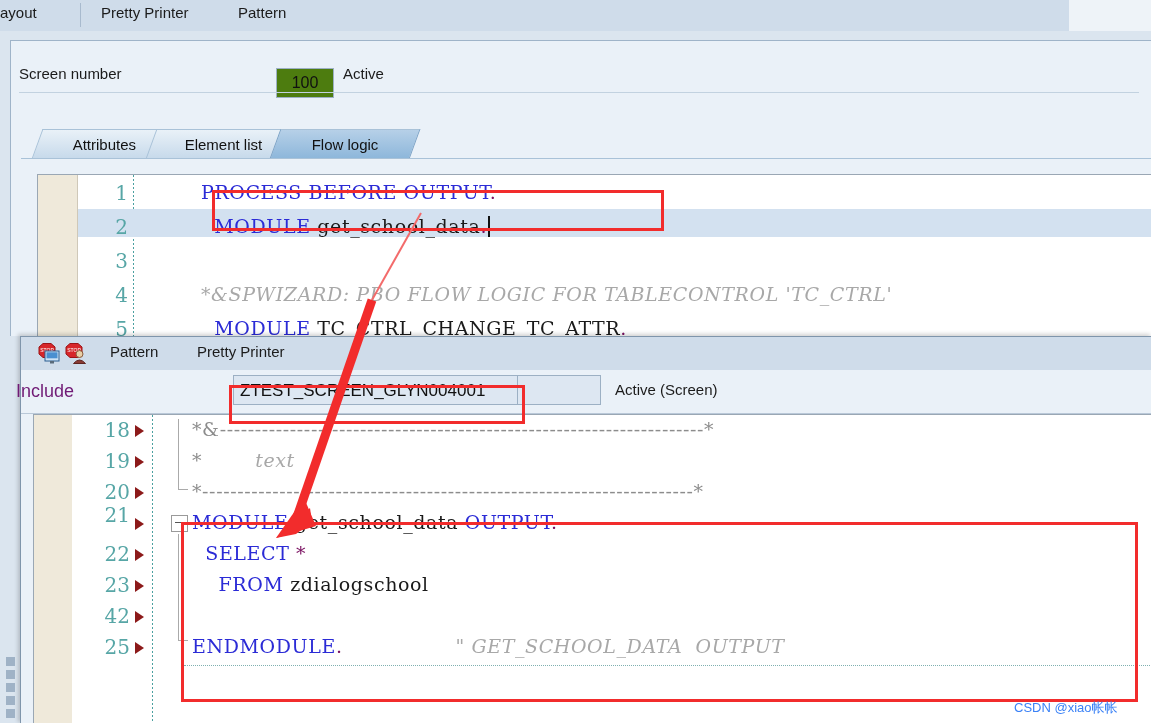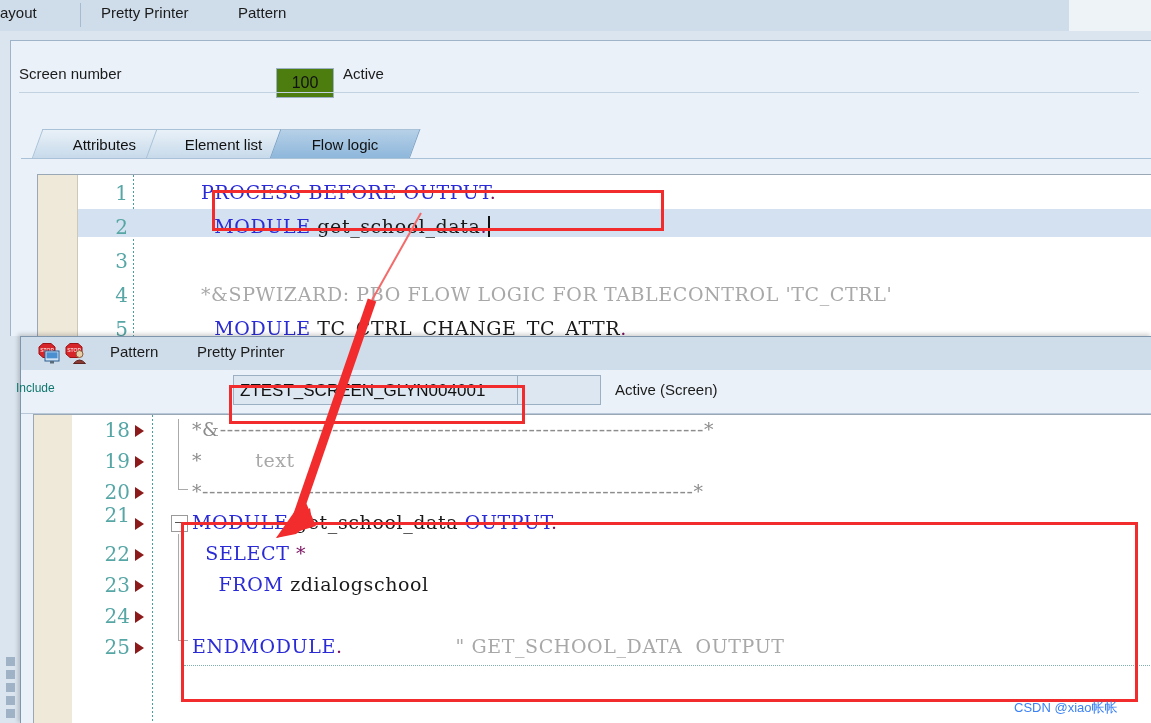--- a/index.html
+++ b/index.html
@@ -35,36 +35,36 @@
   .editor1{position:absolute;left:26px;top:133px;width:1122px;height:205px;background:#fff;border:1px solid #9aa7b4;
            border-right:none;box-sizing:border-box;overflow:hidden;}
   .gutter1{position:absolute;left:0;top:0;width:39px;height:100%;background:#efe9da;border-right:1px solid #cfc8b8;}
 
   
   .code{font-family:"DejaVu Serif",serif;font-size:19px;letter-spacing:0.6px;white-space:pre;}
   .ln{position:absolute;font-family:"DejaVu Serif",serif;font-size:20px;color:#57a6a6;text-align:right;width:34px;}
   .kw{color:#2b2bd6;}
   .id{color:#1a1a1a;}
   .dot{color:#7a1060;}
-  .cmt{color:#a8a8a8;}
+  .cmt{color:#a8a8a8;font-style:italic;}
   .cmt2{color:#8c8c8c;}
 
   .cl{position:absolute;left:0;}
   .hl-row{position:absolute;left:40px;width:1082px;height:28px;background:#d3e1f0;}
   .caret{display:inline-block;width:2px;height:21px;background:#111;vertical-align:-4px;margin-left:1px;}
 
   
   #win2{position:absolute;left:20px;top:336px;width:1131px;height:387px;background:#eaf1f8;
         border-top:1px solid #7f95ab;border-left:1px solid #7f95ab;box-shadow:-2px -2px 4px rgba(0,0,0,.18);}
   .toolbar2{position:absolute;left:0;top:0;width:1131px;height:33px;background:#cfdcea;border-bottom:1px solid #b3c6d8;}
   .ic{position:absolute;top:6px;width:22px;height:21px;}
   .tb2-item{position:absolute;top:6px;font-size:15px;color:#1b1b1b;white-space:nowrap;}
 
   .inc-row{position:absolute;left:0;top:33px;width:1131px;height:43px;background:#eaf1f8;border-bottom:1px solid #b9c8d8;}
-  .lbl-include{position:absolute;left:-5px;top:11px;font-size:12px;color:#0f766e;}
+  .lbl-include{position:absolute;left:-5px;top:11px;font-size:18px;color:#701a75;}
   .fld-include{position:absolute;left:212px;top:5px;width:285px;height:30px;background:#dde7f2;border:1px solid #9cb0c4;
                font-size:17px;color:#111;line-height:30px;padding-left:6px;box-sizing:border-box;}
   .fld-include2{position:absolute;left:497px;top:5px;width:83px;height:30px;background:#dde7f2;border:1px solid #9cb0c4;border-left:none;box-sizing:border-box;}
   .lbl-activerev{position:absolute;left:594px;top:11px;font-size:15px;color:#1b1b1b;}
 
   .editor2{position:absolute;left:12px;top:77px;width:1119px;height:310px;background:#fff;border-top:1px solid #9aa7b4;border-left:1px solid #9aa7b4;box-sizing:border-box;overflow:hidden;}
   .gutter2{position:absolute;left:0;top:0;width:38px;height:100%;background:#efe9da;border-right:1px solid #cfc8b8;}
   .numcol{position:absolute;left:38px;top:0;width:82px;height:100%;background:#fff;}
   .dotline{position:absolute;left:118px;top:0;width:1px;height:100%;
            background:repeating-linear-gradient(to bottom,#4aa0a0 0 2px,transparent 2px 4px);}
@@ -186,21 +186,21 @@
     <div class="ln" style="left:62px;top:34px;">19</div>
     <div class="tri" style="left:101px;top:41px;"></div>
     <div class="ln" style="left:62px;top:65px;">20</div>
     <div class="tri" style="left:101px;top:72px;"></div>
     <div class="ln" style="left:62px;top:88px;">21</div>
     <div class="tri" style="left:101px;top:103px;"></div>
     <div class="ln" style="left:62px;top:127px;">22</div>
     <div class="tri" style="left:101px;top:134px;"></div>
     <div class="ln" style="left:62px;top:158px;">23</div>
     <div class="tri" style="left:101px;top:165px;"></div>
-    <div class="ln" style="left:62px;top:189px;">24</div>
+    <div class="ln" style="left:62px;top:189px;">42</div>
     <div class="tri" style="left:101px;top:196px;"></div>
     <div class="ln" style="left:62px;top:220px;">25</div>
     <div class="tri" style="left:101px;top:227px;"></div>
 
     <div class="fold-v" style="left:144px;top:4px;height:70px;"></div>
     <div class="fold-h" style="left:144px;top:74px;width:10px;"></div>
 
     <div class="fold-box" style="left:137px;top:100px;"></div>
     <div class="fold-v" style="left:144px;top:119px;height:106px;"></div>
     <div class="fold-h" style="left:144px;top:225px;width:10px;"></div>

